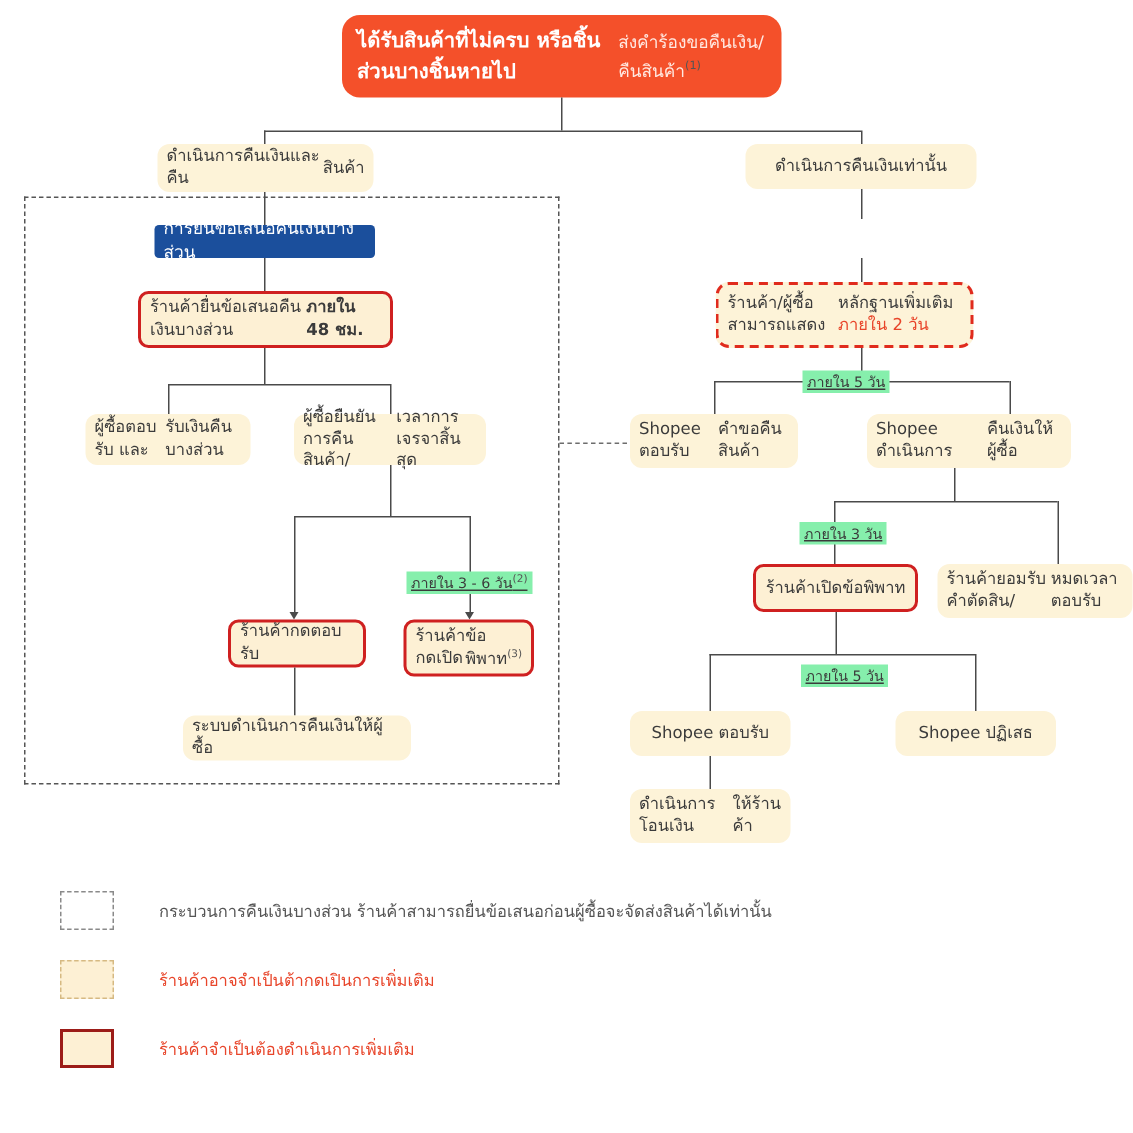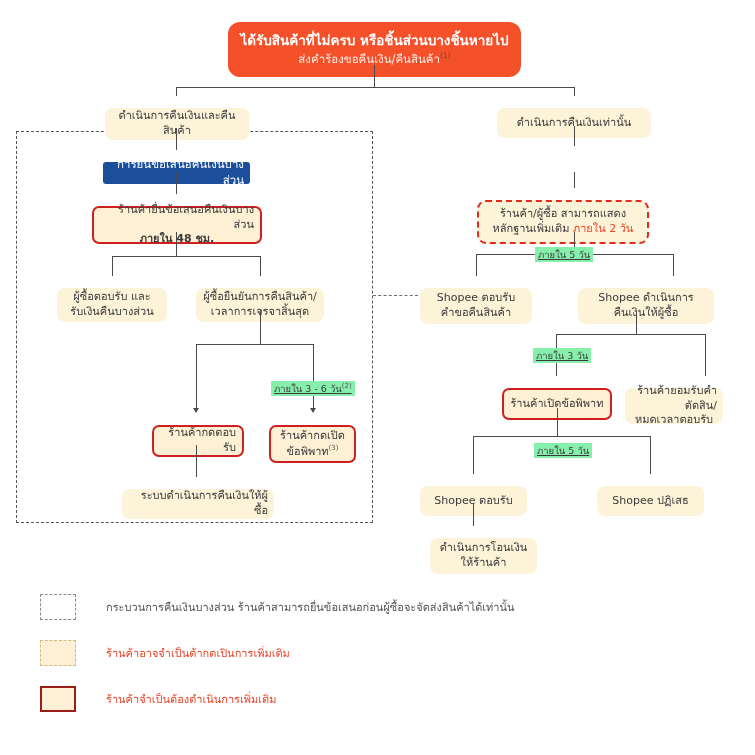--- a/index.html
+++ b/index.html
@@ -9,31 +9,30 @@
     font-family:"DejaVu Sans","Liberation Sans",sans-serif;
     overflow:hidden;
   }
   #stage{position:relative;width:755px;height:755px;}
 
   
   .node{
     position:absolute;
     box-sizing:border-box;
     display:flex;
-    flex-direction:column;
+    flex-direction:row;
     align-items:center;
     justify-content:center;
-    text-align:right;
+    text-align:left;
     border-radius:8px;
     background:#fdf3d8;
     color:#3b3b3b;
     font-size:11px;
     line-height:1.35;
     padding:4px 6px;
-    margin-top:12px;
   }
   .node .l2{display:block;}
   .node.bold2 .l2{font-weight:bold;}
 
   
   .header{
     background:#f4502a;
     color:#ffffff;
     border-radius:12px;
     padding:8px 10px;
@@ -224,42 +223,42 @@
   <div class="ln vl" style="left:636px;top:312px;height:22px;"></div>
   <div class="ln hl" style="left:556px;top:334px;width:149px;"></div>
   <div class="ln vl" style="left:556px;top:334px;height:42px;"></div>
   <div class="ln vl" style="left:705px;top:334px;height:42px;"></div>
   <div class="elabel" style="left:533px;top:348px;">ภายใน 3 วัน</div>
 
   <div class="node redline" style="left:502px;top:376px;width:110px;height:32px;">
     <span>ร้านค้าเปิดข้อพิพาท</span>
   </div>
 
-  <div class="node" style="left:625px;top:376px;width:98px;height:36px;">
+  <div class="node" style="left:625px;top:376px;width:130px;height:36px;">
     <span>ร้านค้ายอมรับคำตัดสิน/</span>
     <span class="l2">หมดเวลาตอบรับ</span>
   </div>
 
   <div class="ln vl" style="left:557px;top:408px;height:28px;"></div>
   <div class="ln hl" style="left:473px;top:436px;width:177px;"></div>
   <div class="ln vl" style="left:473px;top:436px;height:38px;"></div>
   <div class="ln vl" style="left:650px;top:436px;height:38px;"></div>
   <div class="elabel" style="left:534px;top:443px;">ภายใน 5 วัน</div>
 
   <div class="node" style="left:420px;top:474px;width:107px;height:30px;">
     <span>Shopee ตอบรับ</span>
   </div>
 
   <div class="node" style="left:597px;top:474px;width:107px;height:30px;">
     <span>Shopee ปฏิเสธ</span>
   </div>
 
   <div class="ln vl" style="left:473px;top:504px;height:22px;"></div>
 
-  <div class="node" style="left:430px;top:526px;width:107px;height:36px;">
+  <div class="node" style="left:420px;top:526px;width:107px;height:36px;">
     <span>ดำเนินการโอนเงิน</span>
     <span class="l2">ให้ร้านค้า</span>
   </div>
 
   <div class="legend">
     <div class="lrow">
       <div class="sw sw1"></div>
       <div class="ltext lt-gray">กระบวนการคืนเงินบางส่วน ร้านค้าสามารถยื่นข้อเสนอก่อนผู้ซื้อจะจัดส่งสินค้าได้เท่านั้น</div>
     </div>
     <div class="lrow">

